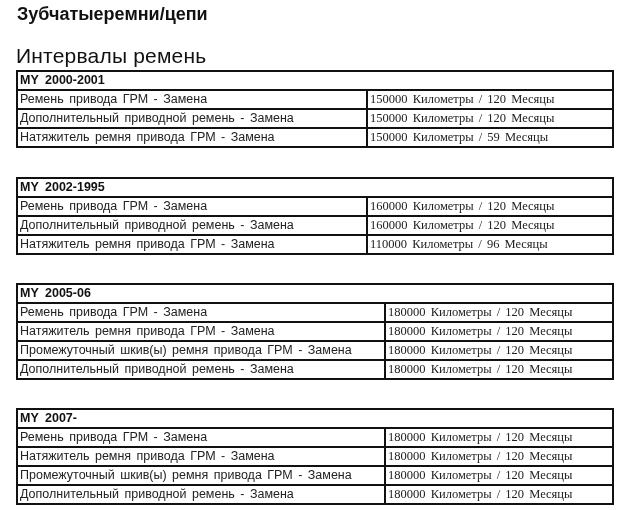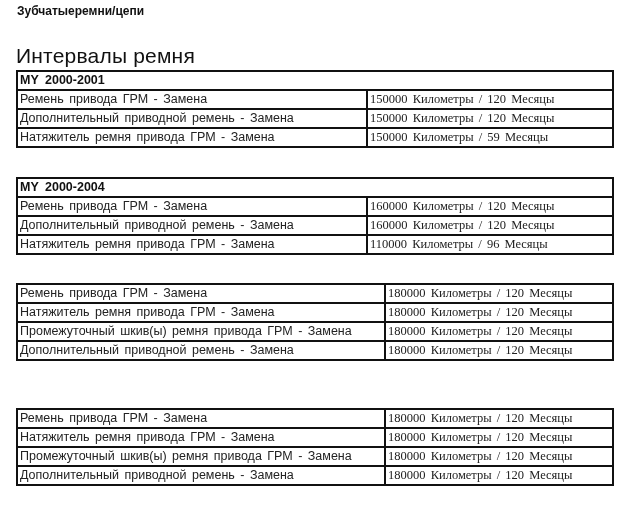--- a/index.html
+++ b/index.html
@@ -12,21 +12,21 @@
       height: 510px;
       position: relative;
       overflow: hidden;
       font-family: "Liberation Sans", "DejaVu Sans", sans-serif;
       color: #111111;
     }
     .section-title {
       position: absolute;
       left: 17px;
       top: 4px;
-      font-size: 12px;
+      font-size: 18px;
       font-weight: bold;
       letter-spacing: 0px;
     }
     .page-heading {
       position: absolute;
       left: 16px;
       top: 44px;
       font-size: 21px;
       font-weight: normal;
       letter-spacing: 0.2px;
@@ -64,21 +64,21 @@
     }
     #table-1 { top: 70px; }
     #table-2 { top: 177px; }
     #table-3 { top: 283px; }
     #table-4 { top: 408px; }
   </style>
 </head>
 <body>
 
 <div class="section-title">Зубчатыеремни/цепи</div>
-<div class="page-heading">Интервалы ремня</div>
+<div class="page-heading">Интервалы ремень</div>
 
 <table class="interval-table" id="table-1">
   <colgroup>
     <col style="width:350px">
       <col>
   </colgroup>
   <tbody>
       <tr class="header-row">
     <td colspan="2">MY  2000-2001</td>
   </tr>
@@ -97,21 +97,21 @@
 </tbody>
   </table>
 
 <table class="interval-table" id="table-2">
   <colgroup>
     <col style="width:350px">
       <col>
   </colgroup>
   <tbody>
       <tr class="header-row">
-    <td colspan="2">MY  2000-2004</td>
+    <td colspan="2">MY  2002-1995</td>
   </tr>
   <tr>
     <td>Ремень привода ГРМ - Замена</td>
     <td class="value-cell">160000 Километры / 120 Месяцы</td>
   </tr>
   <tr>
     <td>Дополнительный приводной ремень - Замена</td>
     <td class="value-cell">160000 Километры / 120 Месяцы</td>
   </tr>
   <tr>
@@ -120,20 +120,23 @@
   </tr>
 </tbody>
   </table>
 
 <table class="interval-table" id="table-3">
   <colgroup>
     <col style="width:368px">
       <col>
   </colgroup>
   <tbody>
+      <tr class="header-row">
+    <td colspan="2">MY  2005-06</td>
+  </tr>
   <tr>
     <td>Ремень привода ГРМ - Замена</td>
     <td class="value-cell">180000 Километры / 120 Месяцы</td>
   </tr>
   <tr>
     <td>Натяжитель ремня привода ГРМ - Замена</td>
     <td class="value-cell">180000 Километры / 120 Месяцы</td>
   </tr>
   <tr>
     <td>Промежуточный шкив(ы) ремня привода ГРМ - Замена</td>
@@ -145,20 +148,23 @@
   </tr>
 </tbody>
   </table>
 
 <table class="interval-table" id="table-4">
   <colgroup>
     <col style="width:368px">
       <col>
   </colgroup>
   <tbody>
+      <tr class="header-row">
+    <td colspan="2">MY  2007-</td>
+  </tr>
   <tr>
     <td>Ремень привода ГРМ - Замена</td>
     <td class="value-cell">180000 Километры / 120 Месяцы</td>
   </tr>
   <tr>
     <td>Натяжитель ремня привода ГРМ - Замена</td>
     <td class="value-cell">180000 Километры / 120 Месяцы</td>
   </tr>
   <tr>
     <td>Промежуточный шкив(ы) ремня привода ГРМ - Замена</td>

